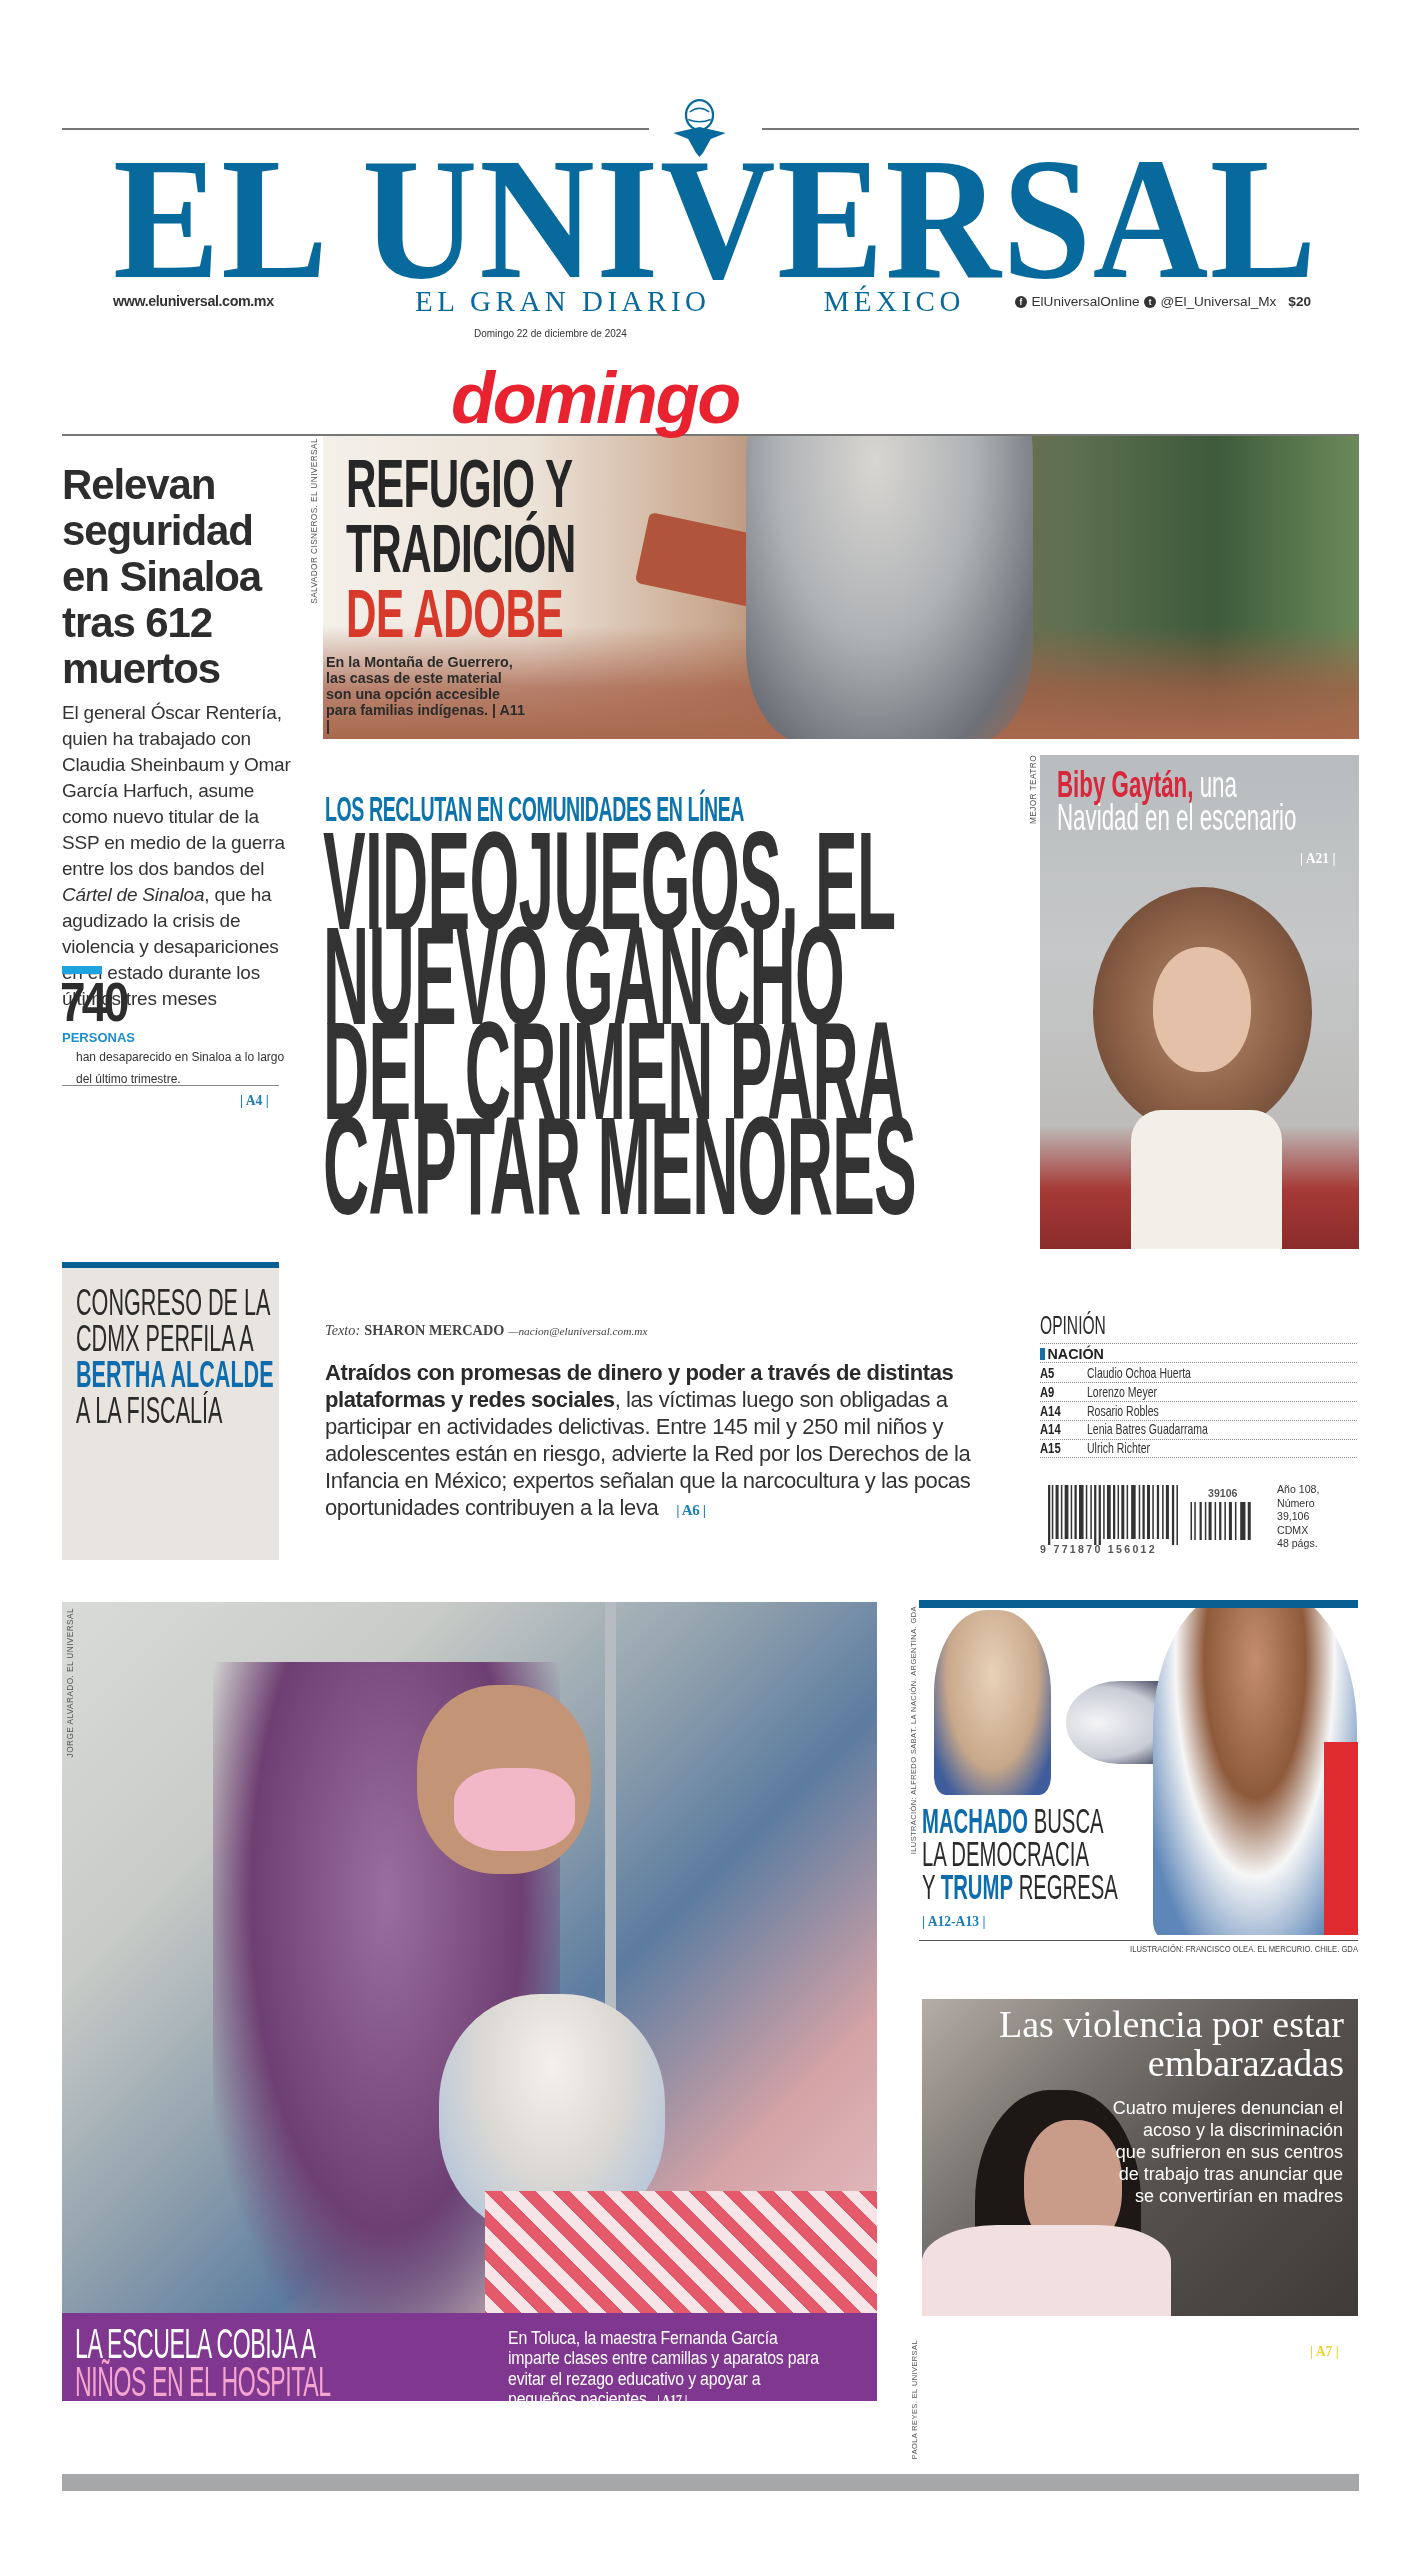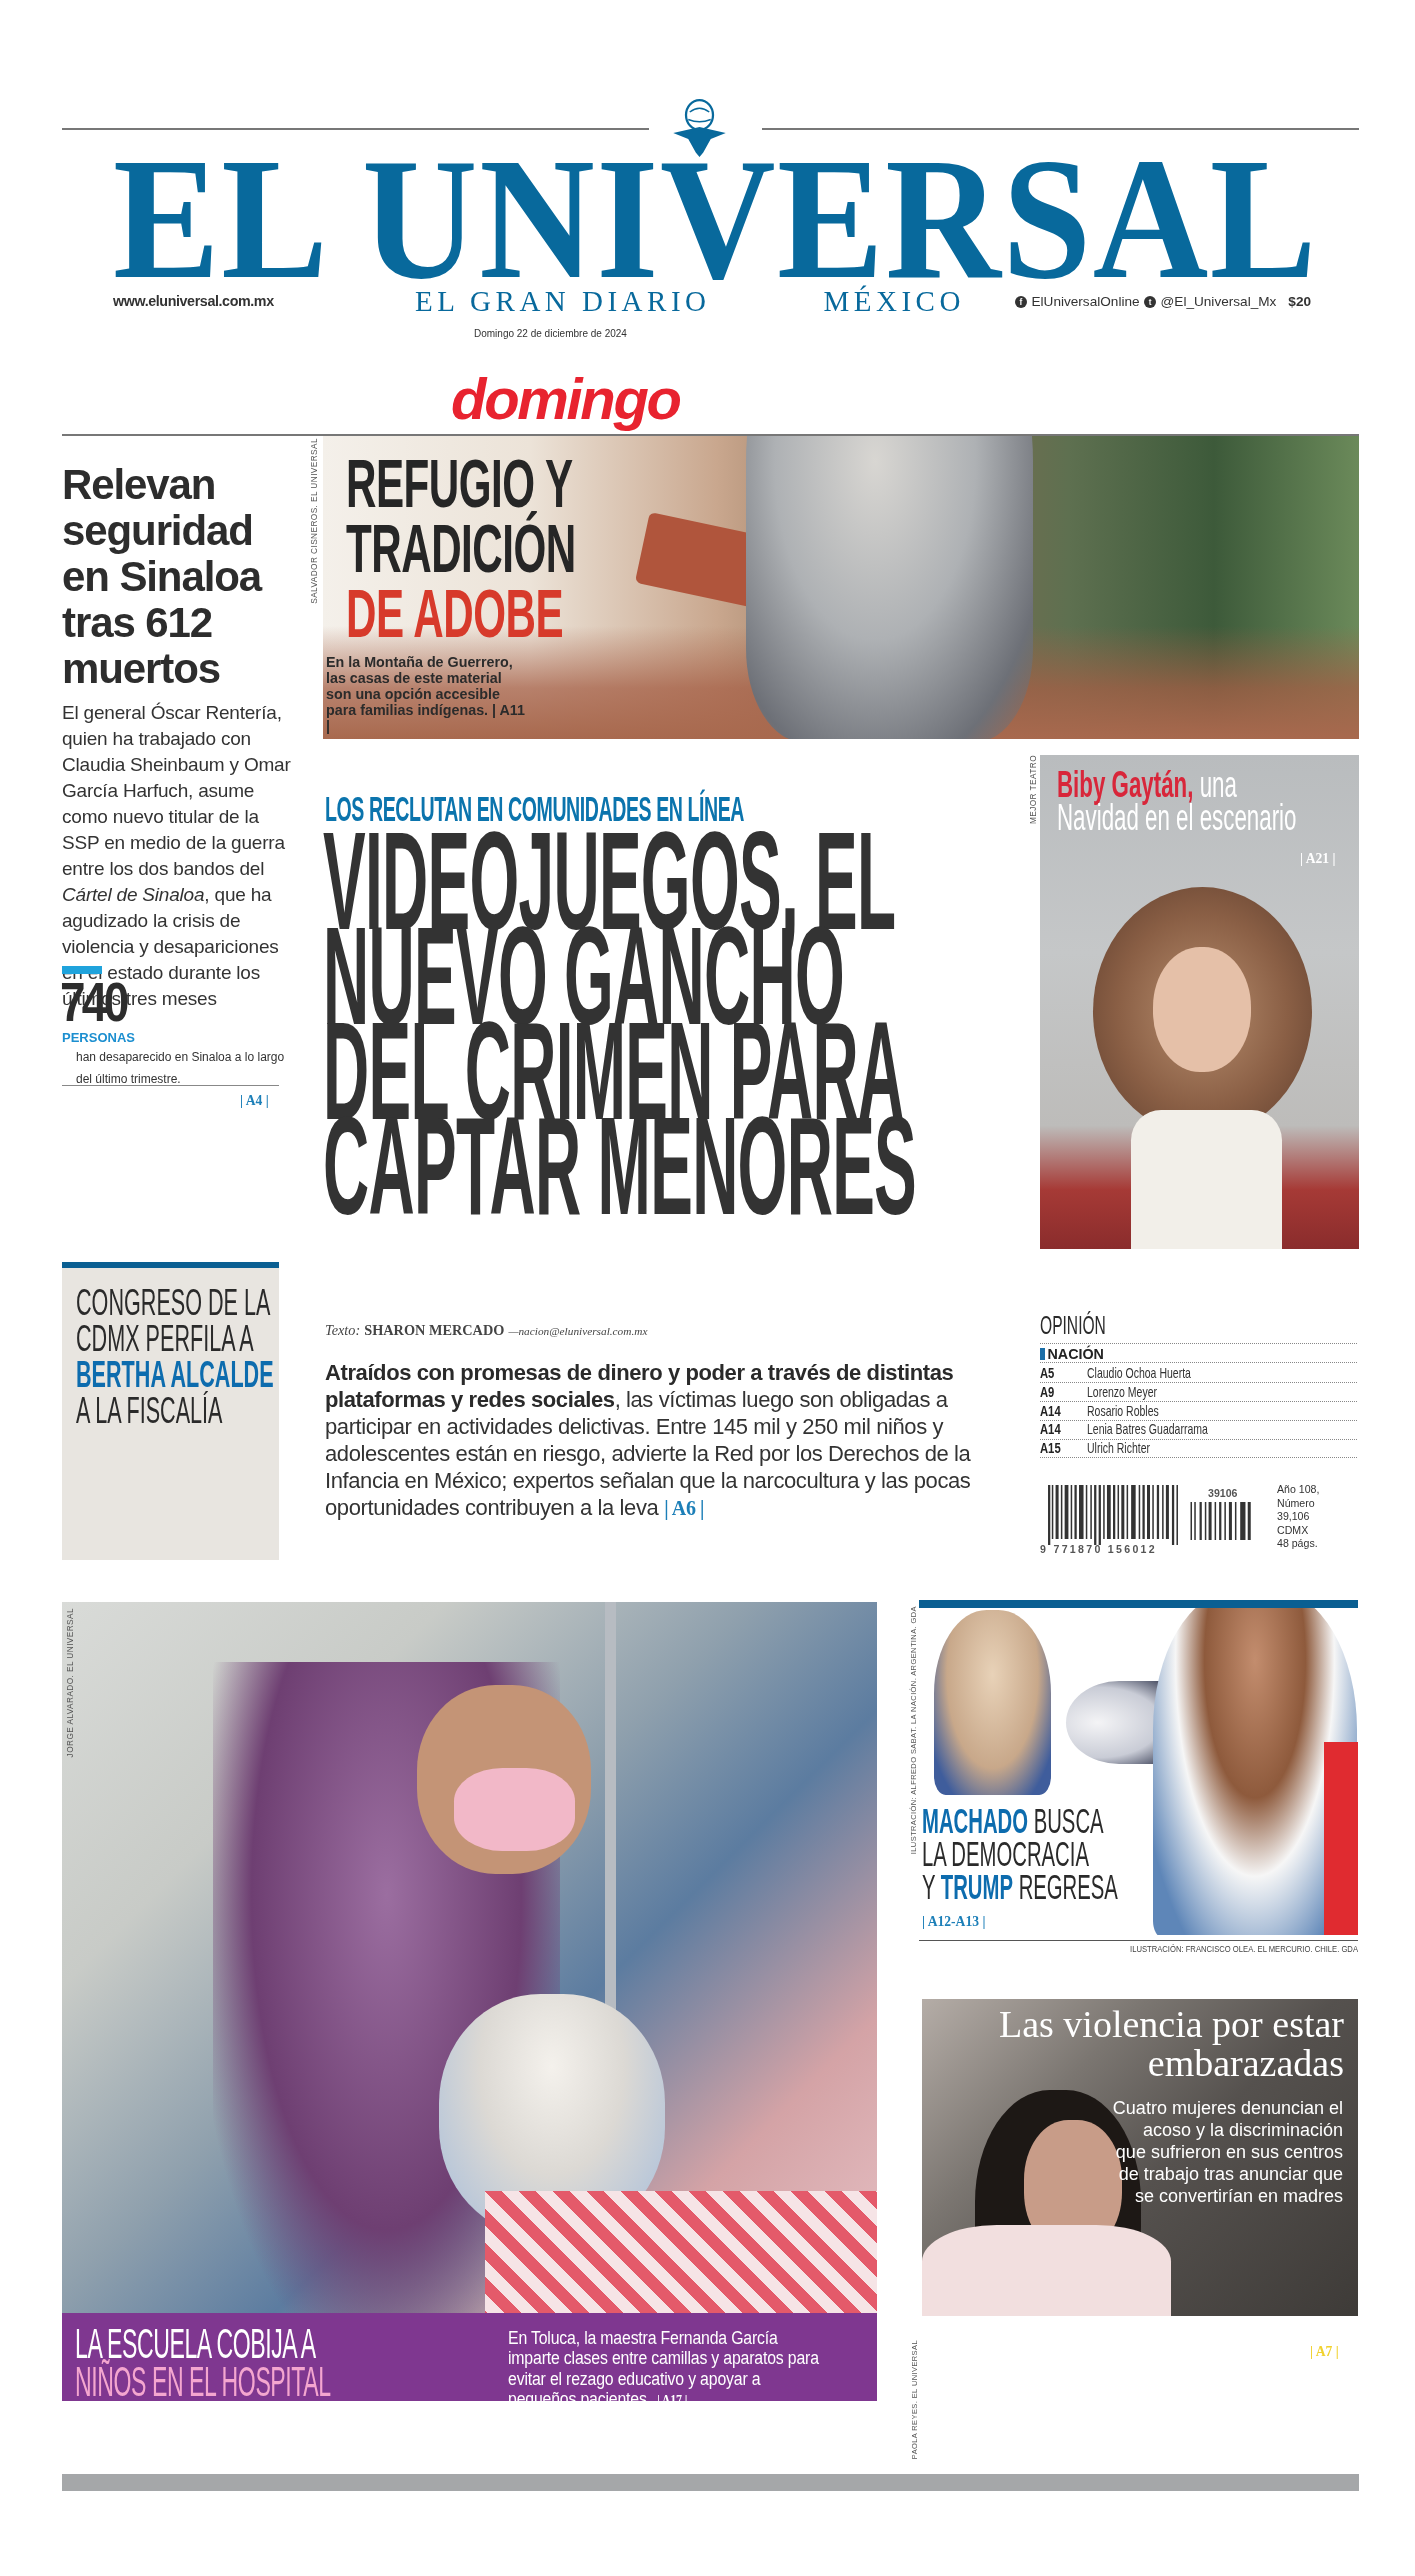--- a/index.html
+++ b/index.html
@@ -13,21 +13,21 @@
   .emblem { left: 658px; top: 97px; width: 83px; height: 60px; }
   .logo { left: 113px; top: 147px; width: 1177px; height: 132px; font-family: "Liberation Serif", serif; font-weight: bold;
           color: #08699c; font-size: 160px; letter-spacing: 1.5px; line-height: 132px; text-align: center;
           transform: scaleY(1.08); transform-origin: top; white-space: nowrap; }
   .tagline { left: 415px; top: 285px; font-family: "Liberation Serif", serif; color: #08699c; font-size: 29px; letter-spacing: 4.5px; white-space: nowrap; }
   .url { left: 113px; top: 293px; font-weight: bold; font-size: 14.3px; color: #333; letter-spacing: -0.4px; }
   .social { left: 1015px; top: 294px; font-size: 13.6px; color: #333; white-space: nowrap; display: flex; align-items: center; gap: 4.5px; }
   .social .ico { display: inline-block; width: 12px; height: 12px; border-radius: 50%; background: #333; color: #fff; font-size: 8.3px; line-height: 12px; text-align: center; font-weight: bold; }
   .price { font-weight: bold; margin-left: 7.5px; }
   .date { left: 474px; top: 328px; font-size: 10px; color: #333; }
-  .domingo { left: 451px; top: 361px; font-size: 58px; font-weight: bold; color: #e8232f; font-style: italic; letter-spacing: -2.3px; line-height: 75px; text-align: right; }
+  .domingo { left: 451px; top: 361px; font-size: 72px; font-weight: bold; color: #e8232f; font-style: italic; letter-spacing: -2.3px; line-height: 75px; text-align: right; }
   .rule-2 { left: 62px; top: 434px; width: 1297px; height: 1.5px; background: #777; }
 
   
   .adobe-photo { left: 323px; top: 436px; width: 1036px; height: 303px;
      background: linear-gradient(90deg, #f4f0ea 0%, #ece3d8 20%, #c9a78e 38%, #8a6a50 55%, #5e7050 72%, #3d5a3a 86%, #6b8a5a 100%); overflow: hidden; }
   .adobe-photo .ground { position: absolute; left: 0; bottom: 0; width: 100%; height: 113px;
      background: linear-gradient(180deg, rgba(190,110,80,0) 0%, rgba(165,95,70,0.75) 55%, #a8694e 100%); }
   .adobe-photo .man { position: absolute; left: 423px; top: -162px; width: 287px; height: 468px;
      background: radial-gradient(ellipse at 45% 40%, #d8d6d2 0%, #aeb1b4 45%, #6d7077 80%, rgba(0,0,0,0) 100%); border-radius: 40% 40% 20% 20%; }
   .adobe-photo .brick { position: absolute; left: 317px; top: 98px; width: 219px; height: 72px; background: #b0553c; transform: rotate(12deg); border-radius: 6px; }
@@ -58,21 +58,21 @@
   
   .kicker { left: 325px; top: 790px; font-size: 35px; line-height: 38px; font-weight: bold; color: #0b74ad; transform: scaleX(0.56); transform-origin: left top; white-space: nowrap; letter-spacing: -0.8px; }
   .headline { left: 323px; top: 833px; font-size: 139px; line-height: 95px; font-weight: bold; color: #333; transform: scaleX(0.46); transform-origin: left top; white-space: nowrap; letter-spacing: -1.5px; }
   .headline div { height: 95px; }
   .byline { left: 325px; top: 1322px; font-size: 14.3px; color: #444; white-space: nowrap; }
   .byline i { font-family: "Liberation Serif", serif; font-style: italic; }
   .byline b { font-family: "Liberation Serif", serif; font-weight: bold; }
   .byline .mail { font-family: "Liberation Serif", serif; font-style: italic; font-size: 11.3px; }
   .lead { left: 325px; top: 1359px; width: 657px; font-size: 22px; line-height: 27px; color: #333; letter-spacing: -0.4px; }
   .lead b { color: #2a2a2a; }
-  .lead .ref { font-family: "Liberation Serif", serif; font-weight: bold; color: #1c7fb8; font-size: 20px; margin-left: 6px; }
+  .lead .ref { font-family: "Liberation Serif", serif; font-weight: bold; color: #1c7fb8; font-size: 15px; margin-left: 18px; }
 
   
   .biby-photo { left: 1040px; top: 755px; width: 319px; height: 494px; background: linear-gradient(180deg, #b9bcbe 0%, #c5c7c8 40%, #bdbcba 75%, #a63a36 88%, #8a2c2c 100%); overflow: hidden; }
   .biby-photo .hair { position: absolute; left: 53px; top: 132px; width: 219px; height: 249px; border-radius: 50%; background: radial-gradient(ellipse at 50% 50%, #b88e6e 0%, #8a5f45 55%, #5c3c2c 100%); }
   .biby-photo .face { position: absolute; left: 113px; top: 192px; width: 98px; height: 125px; border-radius: 48%; background: #e5c0a8; }
   .biby-photo .dress { position: absolute; left: 91px; top: 355px; width: 151px; height: 151px; border-radius: 20% 20% 0 0; background: #f2efe9; }
   .biby-title { left: 1057px; top: 768px; width: 294px; font-size: 36px; line-height: 33px; color: #ffffff; transform: scaleX(0.62); transform-origin: left top; white-space: nowrap; }
   .biby-title .red { color: #d8263a; font-weight: bold; }
   .biby-ref { left: 1300px; top: 851px; color: #ffffff; }
 

